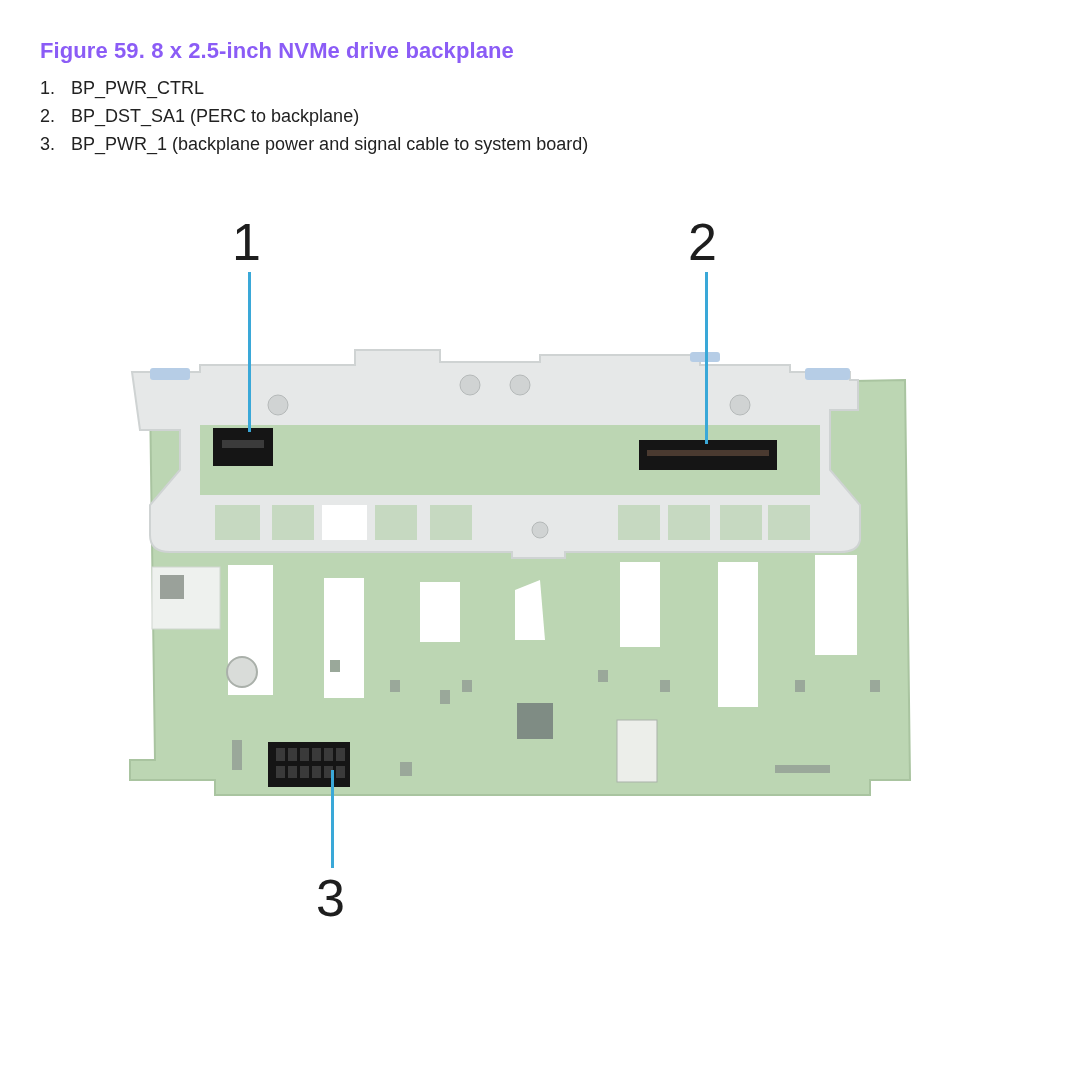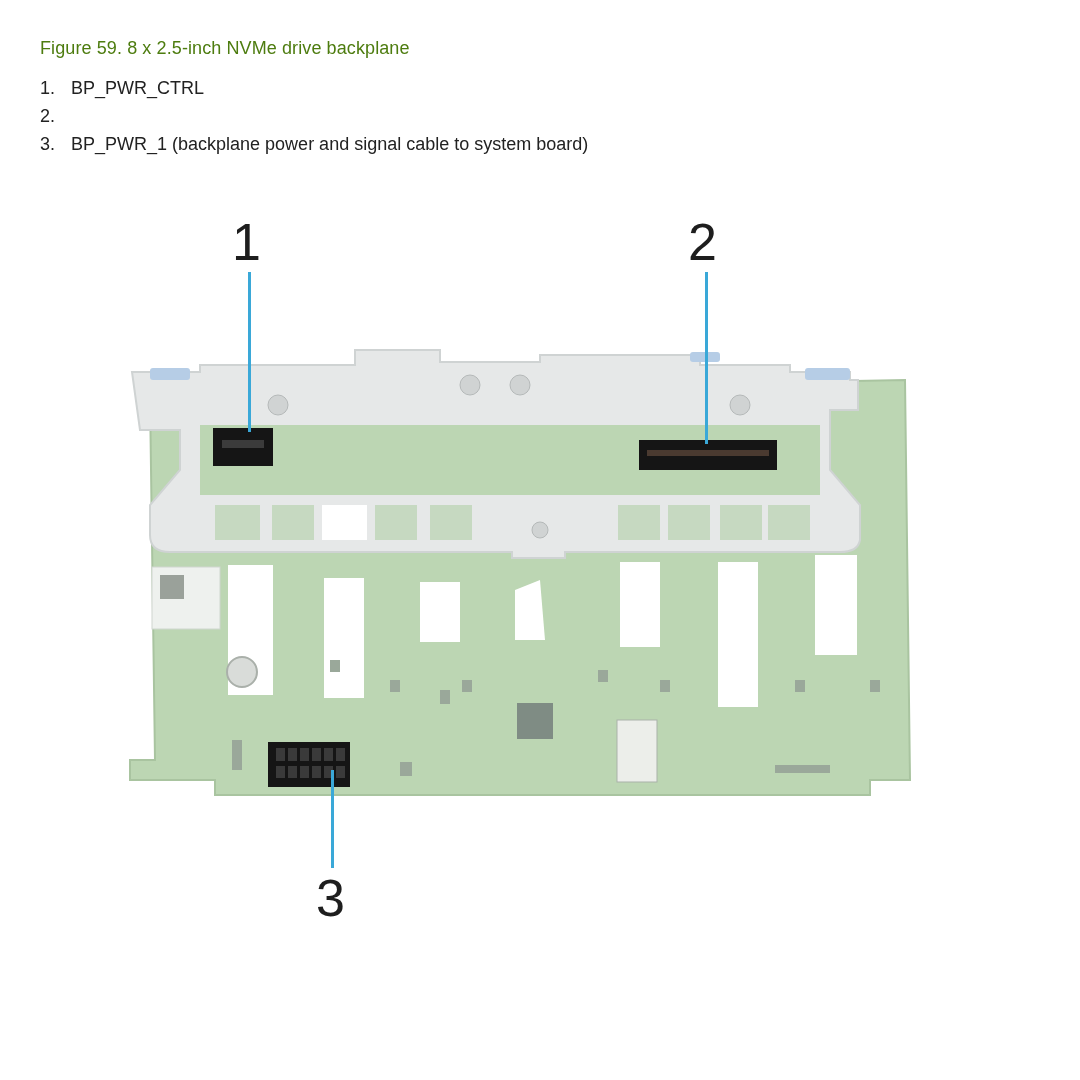--- a/index.html
+++ b/index.html
@@ -1,36 +1,37 @@
 <!DOCTYPE html>
 <html><head>
 <meta charset="utf-8">
 <style>
   html,body{margin:0;padding:0;background:#ffffff;}
   body{width:1080px;height:1080px;position:relative;overflow:hidden;font-family:"Liberation Sans",sans-serif;}
-  .title{position:absolute;left:40px;top:38px;font-size:18px;font-weight:normal;color:#4d7c0f;letter-spacing:0.1px;}
+  .title{position:absolute;left:40px;top:38px;font-size:22px;font-weight:bold;color:#8b5cf6;letter-spacing:0.1px;}
   .legend{position:absolute;left:40px;top:74px;margin:0;padding:0;list-style:none;font-size:18px;color:#222;line-height:28px;}
   .legend li{display:flex;}
   .legend .num{width:31px;}
   .figure{position:absolute;left:0;top:0;width:1080px;height:1080px;}
   .callout-num{position:absolute;font-size:52px;color:#1e1e1e;font-family:"Liberation Sans",sans-serif;}
   .callout-line{position:absolute;width:3px;background:#3aa8d8;}
 </style>
 </head>
 <body>
 
 <div class="title">Figure 59. 8 x 2.5-inch NVMe drive backplane</div>
 
 <ul class="legend">
   <li>
       <span class="num">1.</span>
       <span>BP_PWR_CTRL</span>
     </li>
   <li>
       <span class="num">2.</span>
+      <span>BP_DST_SA1 (PERC to backplane)</span>
     </li>
   <li>
       <span class="num">3.</span>
       <span>BP_PWR_1 (backplane power and signal cable to system board)</span>
     </li>
 </ul>
 
 <div class="figure">
   <svg width="1080" height="1080" viewBox="0 0 1080 1080">
 

